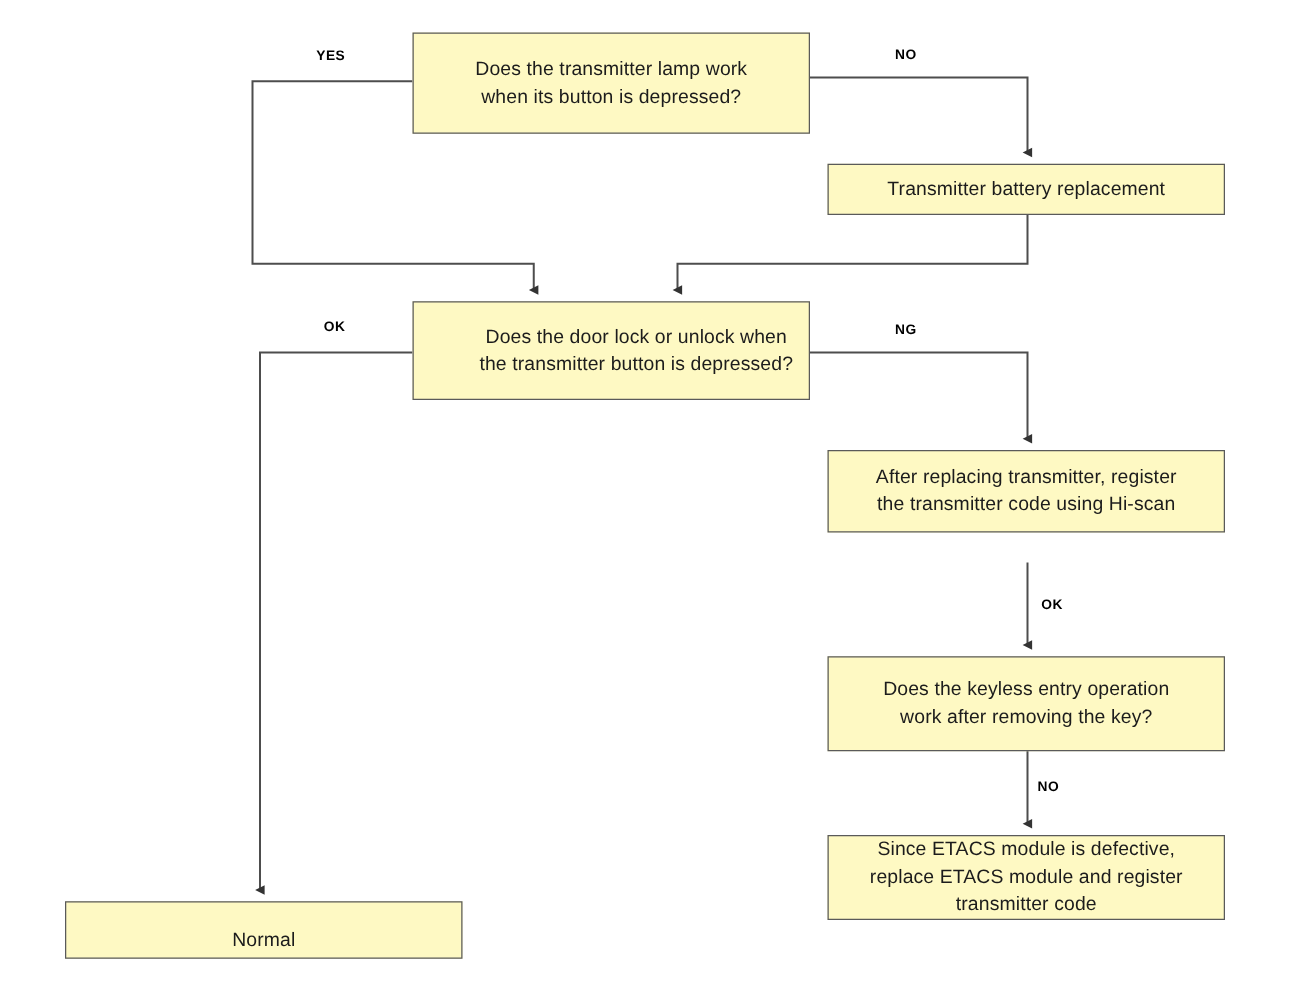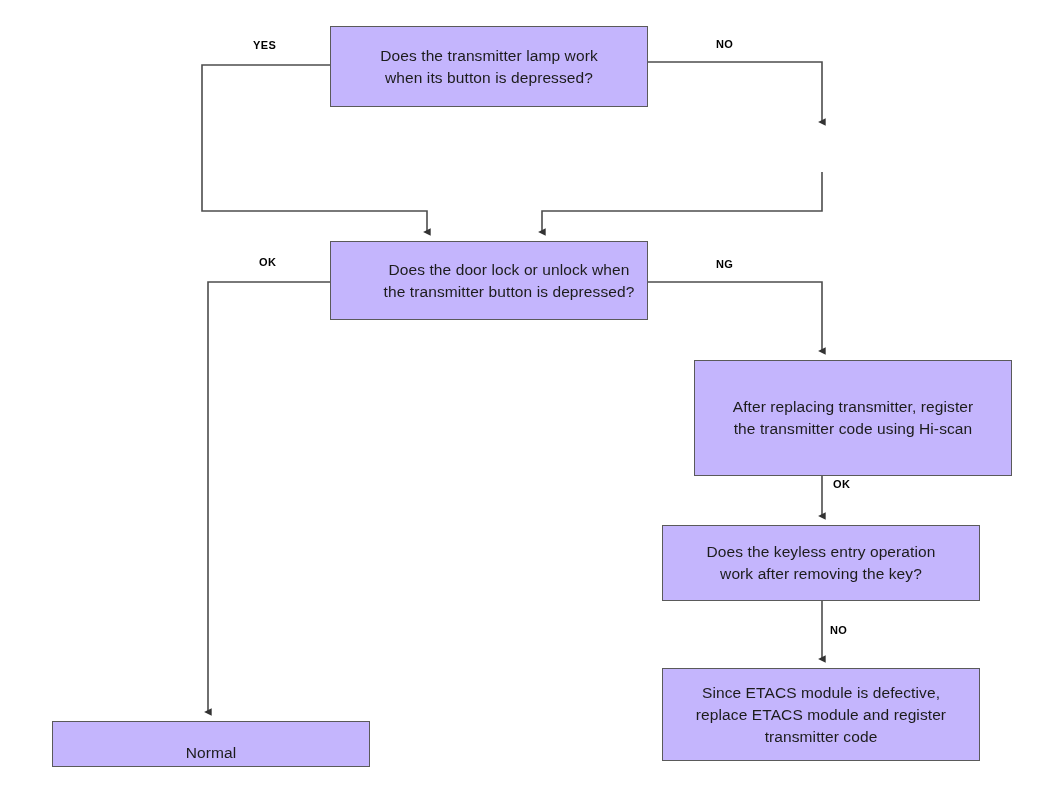--- a/index.html
+++ b/index.html
@@ -24,21 +24,21 @@
     position: absolute;
     left: 0;
     top: 0;
     width: 1050px;
     height: 805px;
   }
   .node {
     position: absolute;
     box-sizing: border-box;
     border: 1.6px solid #5a5a5a;
-    background: #c4b5fd;
+    background: #fef9c3;
     display: flex;
     align-items: center;
     justify-content: center;
     text-align: center;
     font-size: 15.5px;
     line-height: 1.42;
     color: #1c1c1c;
     letter-spacing: 0.1px;
     padding: 2px 8px;
   }
@@ -52,23 +52,23 @@
     font-weight: bold;
     color: #000000;
     letter-spacing: 0.4px;
     white-space: nowrap;
   }
 
   
   #node-q-lamp      { left: 330px; top: 26px;  width: 318px; height: 81px; }
   #node-battery     { left: 662px; top: 131px; width: 318px; height: 41px; }
   #node-q-doorlock  { left: 330px; top: 241px; width: 318px; height: 79px; padding-left: 48px; }
-  #node-register    { left: 694px; top: 360px; width: 318px; height: 116px; }
+  #node-register    { left: 662px; top: 360px; width: 318px; height: 66px; }
   #node-q-keyless   { left: 662px; top: 525px; width: 318px; height: 76px; }
-  #node-etacs       { left: 662px; top: 668px; width: 318px; height: 93px; }
+  #node-etacs       { left: 662px; top: 668px; width: 318px; height: 68px; }
   #node-normal      { left: 52px;  top: 721px; width: 318px; height: 46px; align-items: flex-end; }
 
   
   #label-yes { left: 253px; top: 39px; }
   #label-no  { left: 716px; top: 38px; }
   #label-ok1 { left: 259px; top: 256px; }
   #label-ng  { left: 716px; top: 258px; }
   #label-ok2 { left: 833px; top: 478px; }
   #label-no2 { left: 830px; top: 624px; }
 </style>
@@ -111,20 +111,23 @@
     <g>
       <path d="M822,598 L822,659" fill="none" stroke="#4d4d4d" stroke-width="1.6" marker-end="url(#arrowhead)"></path>
     </g>
   </svg>
 
   <div class="node" id="node-q-lamp">
     <span class="node-text">Does the transmitter lamp work
 when its button is depressed?</span>
   </div>
 
+  <div class="node" id="node-battery">
+    <span class="node-text">Transmitter battery replacement</span>
+  </div>
 
   <div class="node" id="node-q-doorlock">
     <span class="node-text">Does the door lock or unlock when
 the transmitter button is depressed?</span>
   </div>
 
   <div class="node" id="node-register">
     <span class="node-text">After replacing transmitter, register
 the transmitter code using Hi-scan</span>
   </div>

